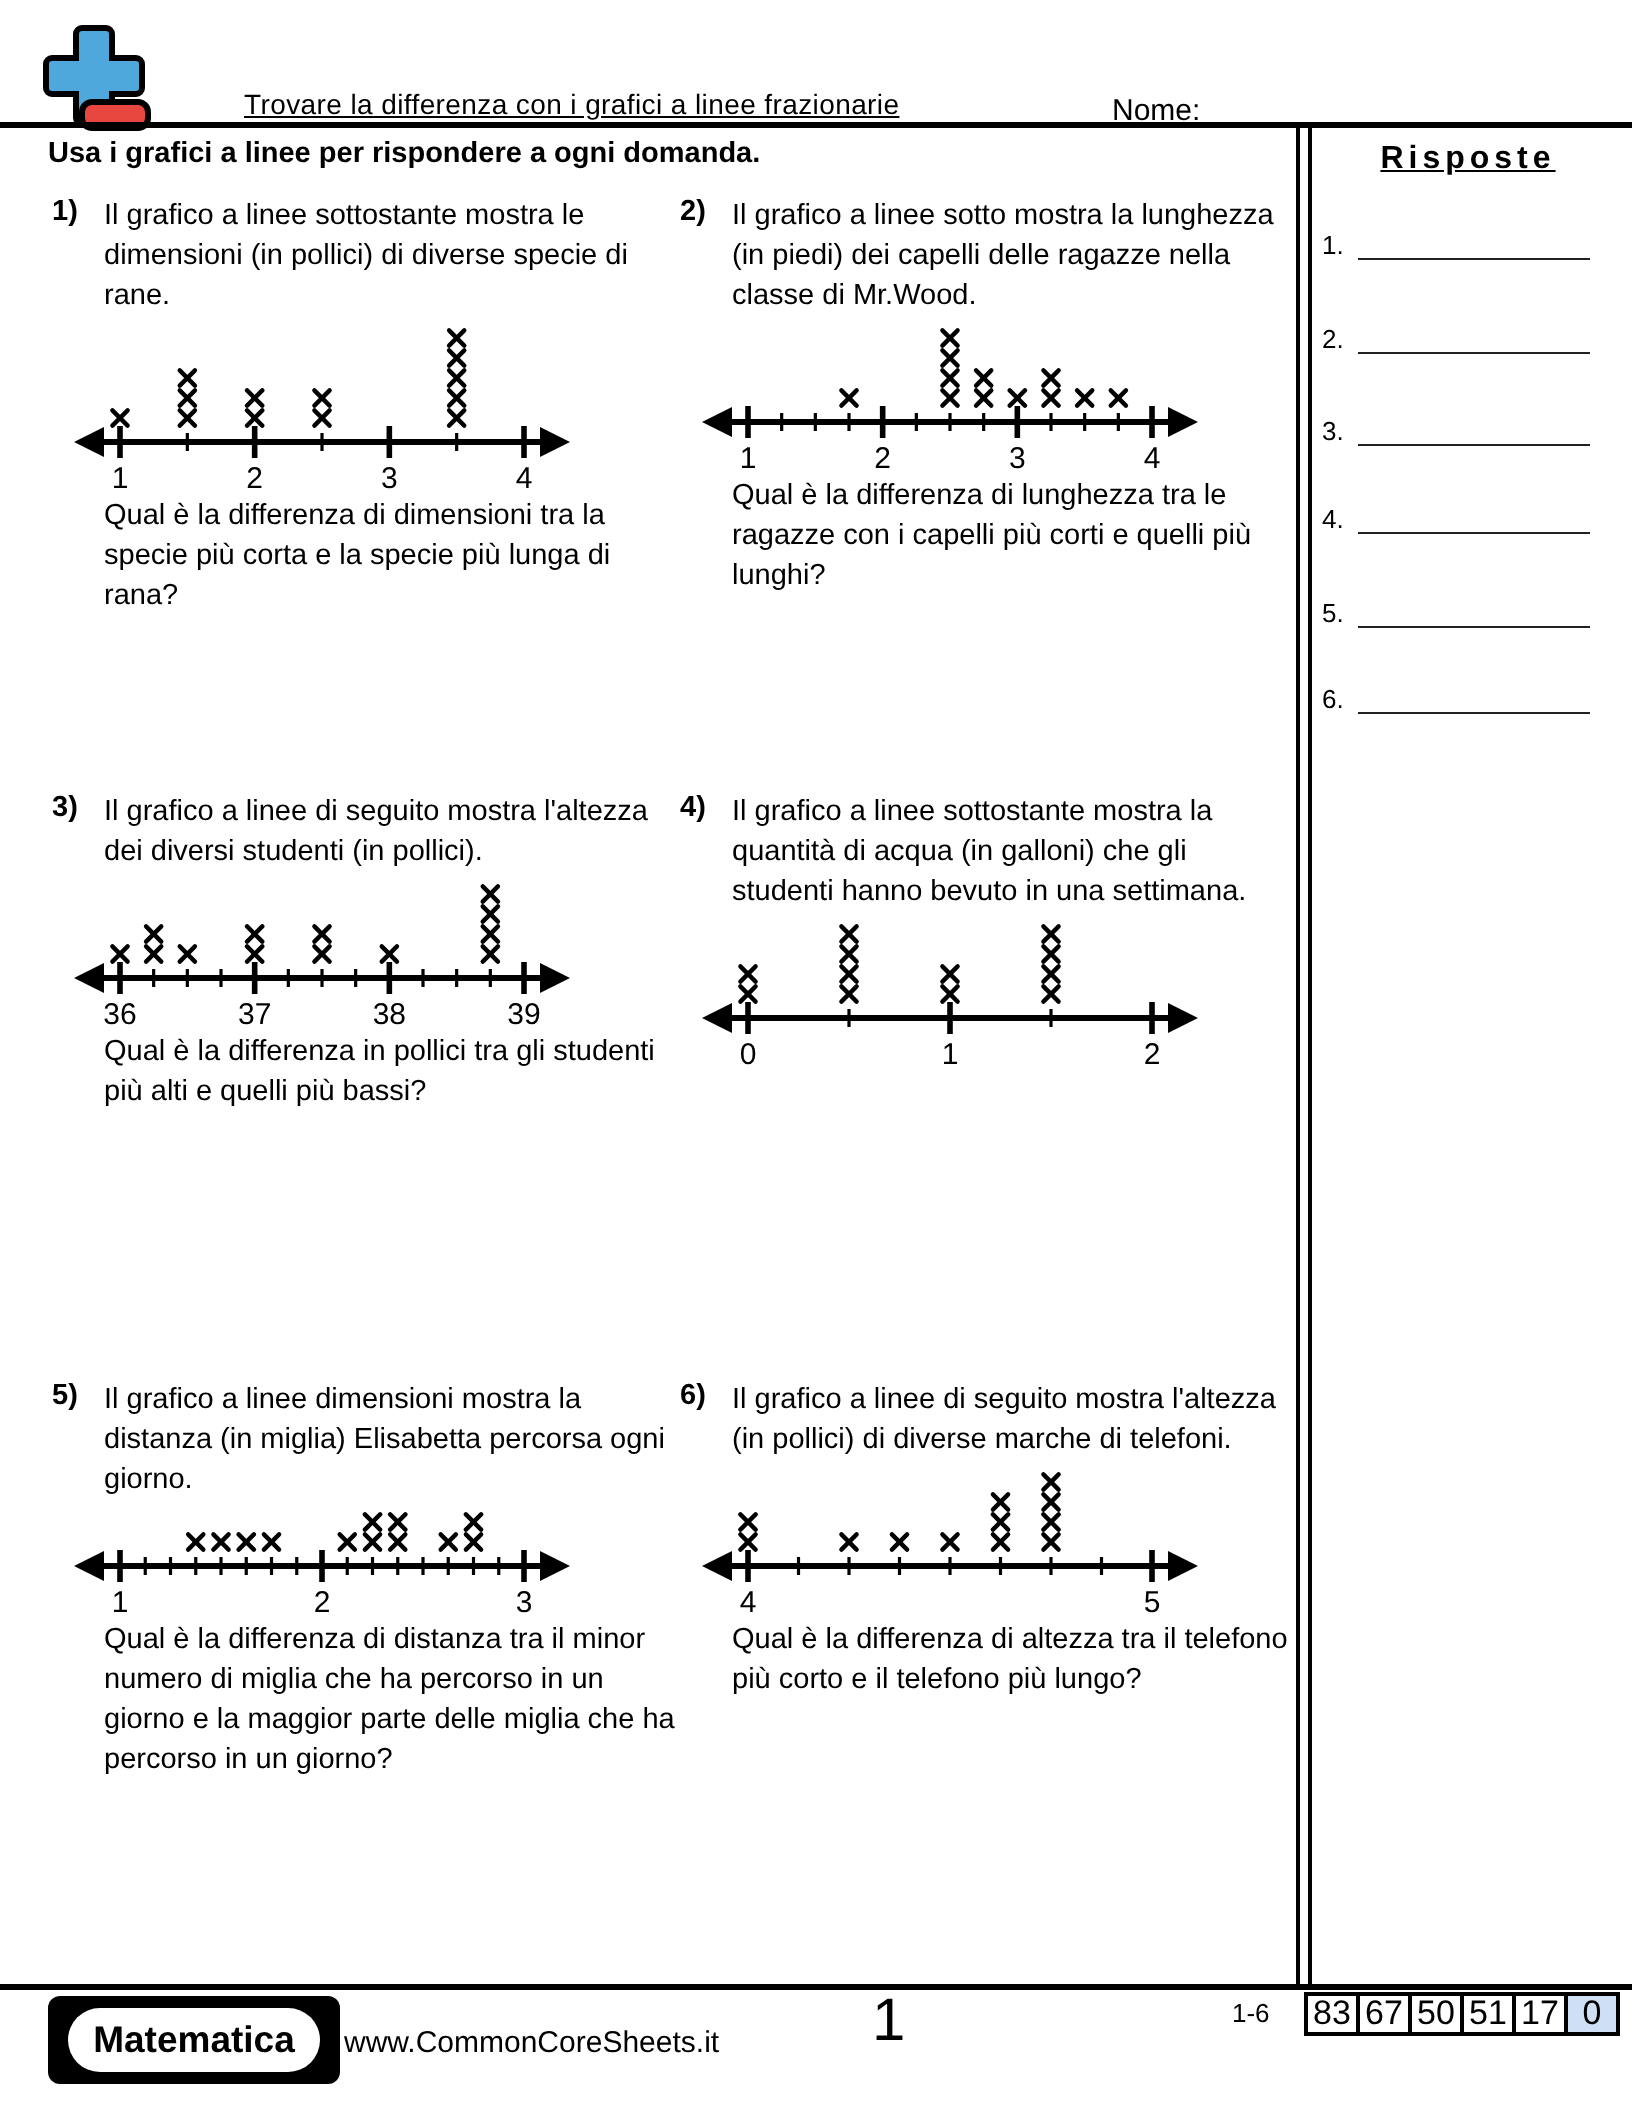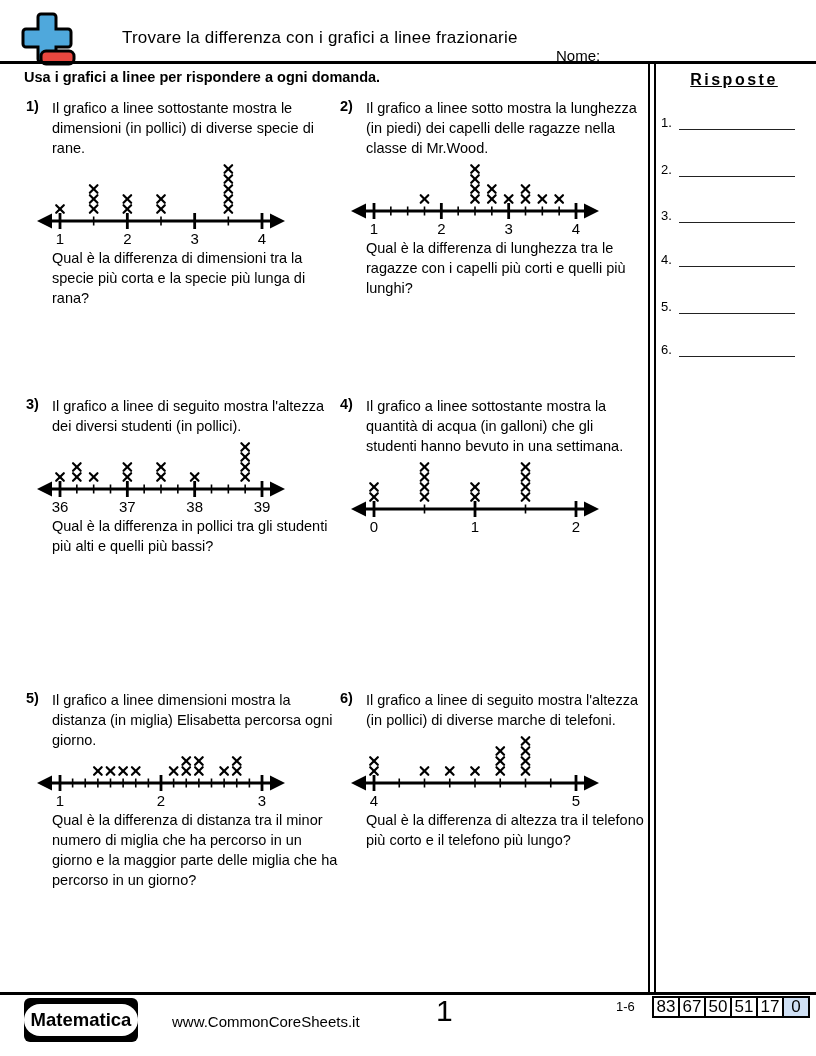--- a/index.html
+++ b/index.html
@@ -2,21 +2,21 @@
 <html><head>
 <meta charset="utf-8">
 <style>
   html,body{margin:0;padding:0;}
   body{
     width:816px;height:1056px;position:relative;background:#ffffff;color:#000;
     font-family:"Liberation Sans",sans-serif;overflow:hidden;
   }
   
   .logo{position:absolute;left:16px;top:10px;width:62px;height:58px;}
-  .page-title{position:absolute;left:122px;top:28px;font-size:17px;letter-spacing:0.2px;}
+  .page-title{position:absolute;left:122px;top:44px;font-size:14px;letter-spacing:0.2px;text-decoration:underline;}
   .name-label{position:absolute;left:556px;top:47px;font-size:15px;}
   .rule-top{position:absolute;left:0;top:61px;width:816px;height:3px;background:#000;}
   .instruction{position:absolute;left:24px;top:69px;font-size:14.5px;font-weight:bold;}
   
   .sep{position:absolute;left:648px;top:64px;width:4px;height:928px;border-left:2px solid #000;border-right:2px solid #000;}
   .answers-title{position:absolute;left:660px;top:71px;width:148px;text-align:center;font-weight:bold;font-size:16px;letter-spacing:2.5px;text-decoration:underline;}
   .ans-row{position:absolute;left:661px;width:134px;display:flex;align-items:flex-end;height:18px;}
   .ans-num{font-size:13px;flex:none;}
   .ans-line{flex:1;border-bottom:1.6px solid #222;margin-left:7px;height:16px;}
   .ar1{top:112px}.ar2{top:159px}.ar3{top:205px}.ar4{top:249px}.ar5{top:296px}.ar6{top:339px}
@@ -26,21 +26,21 @@
   .p2{left:340px;top:98px;width:306px;}
   .p3{left:26px;top:396px;width:312px;}
   .p4{left:340px;top:396px;width:306px;}
   .p5{left:26px;top:690px;width:312px;}
   .p6{left:340px;top:690px;width:306px;}
   .pnum{font-weight:bold;font-size:14.5px;width:26px;flex:none;}
   .pbody{font-size:14.5px;line-height:20px;flex:1;}
   svg.plot{display:block;margin:1px 0 1px -16px;}
   
   .rule-bottom{position:absolute;left:0;top:992px;width:816px;height:2.5px;background:#000;}
-  .brand{position:absolute;left:24px;top:998px;width:114px;height:44px;background:#000;border-radius:6px;display:flex;align-items:center;justify-content:center;}
+  .brand{position:absolute;left:24px;top:998px;width:146px;height:44px;background:#000;border-radius:6px;display:flex;align-items:center;justify-content:center;}
   .brand-pill{background:#fff;border-radius:17px;width:126px;height:32px;display:flex;align-items:center;justify-content:center;font-weight:bold;font-size:18.5px;}
   .website{position:absolute;left:172px;top:1013px;font-size:15px;}
   .pagenum{position:absolute;left:436px;top:994px;font-size:30px;font-weight:400;}
   .score-range{position:absolute;left:616px;top:999px;font-size:13px;}
   .score-table{position:absolute;left:652px;top:996px;display:flex;}
   .score-cell{border:2px solid #000;min-width:22px;height:16px;line-height:16px;text-align:center;font-size:17px;padding:1px 1px;margin-left:-2px;background:#fff;}
   .score-cell:first-child{margin-left:0;}
   .score-cell.hl{background:#cfe0f5;}
 </style>
 </head>

